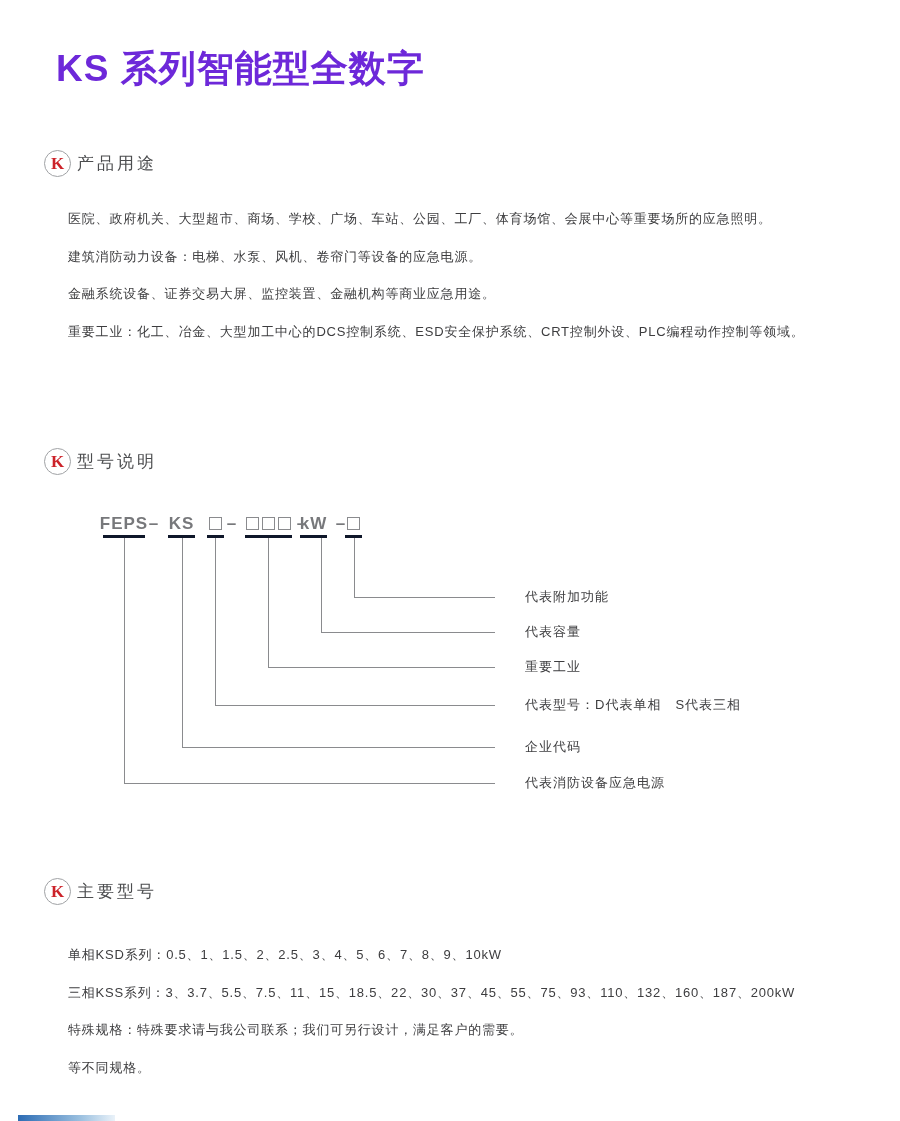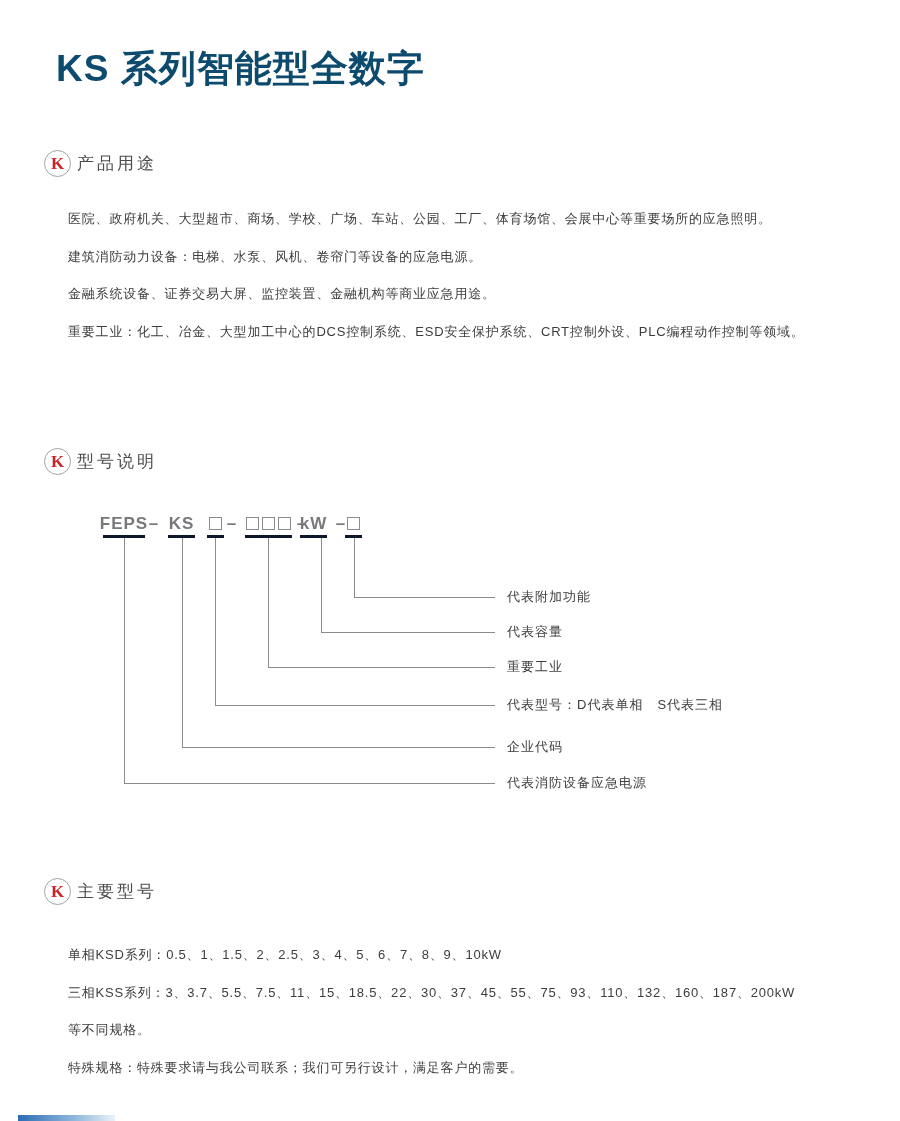--- a/index.html
+++ b/index.html
@@ -3,21 +3,21 @@
 <meta charset="utf-8">
 <style>
   html,body { margin:0; padding:0; background:#ffffff; }
   .page {
     position:relative; width:900px; height:1121px; margin:0 auto;
     background:#ffffff; overflow:hidden;
     font-family:"Liberation Sans","DejaVu Sans",sans-serif;
   }
   .page-title {
     position:absolute; left:56px; top:44px;
-    font-size:37px; font-weight:bold; color:#0c4a6e; letter-spacing:1px;
+    font-size:37px; font-weight:bold; color:#6d28d9; letter-spacing:1px;
     white-space:nowrap;
   }
   .sec-head { position:absolute; left:44px; display:flex; align-items:center; }
   .k-badge {
     width:27px; height:27px; box-sizing:border-box;
     border:1.5px solid #a0a2a5; border-radius:50%;
     display:flex; align-items:center; justify-content:center;
     font-family:"Liberation Serif","DejaVu Serif",serif;
     font-weight:bold; font-size:17px; color:#cc2229; flex:0 0 auto;
   }
@@ -39,21 +39,21 @@
   }
   .seg.u { border-bottom:3px solid #0f172a; }
   .pbox {
     width:13px; height:13px; box-sizing:border-box;
     border:1.5px solid #8a8b8e; background:transparent; display:inline-block;
   }
   .pbox + .pbox { margin-left:3px; }
   .vline { position:absolute; width:1px; background:#8a8b8e; }
   .hline { position:absolute; height:1px; background:#8a8b8e; }
   .clabel {
-    position:absolute; left:507px; transform:translateY(-50%);
+    position:absolute; left:525px; transform:translateY(-50%);
     font-size:13px; color:#3d3d3f; letter-spacing:1px; white-space:nowrap;
   }
   .footer-bar {
     position:absolute; left:18px; top:1115px; width:97px; height:6px;
     background:linear-gradient(to right,#2c6cb4 0%,#9cc1e0 65%,#eaf2f9 100%);
   }
 </style>
 </head>
 <body>
 
@@ -121,19 +121,19 @@
     <div class="clabel" style="top:783px;">代表消防设备应急电源</div>
   </div>
 
   <div class="sec-head" style="top:878px;">
     <span class="k-badge">K</span>
     <span class="sec-title">主要型号</span>
   </div>
   <div class="paras" style="top:936px;">
     <p>单相KSD系列：0.5、1、1.5、2、2.5、3、4、5、6、7、8、9、10kW</p>
     <p>三相KSS系列：3、3.7、5.5、7.5、11、15、18.5、22、30、37、45、55、75、93、110、132、160、187、200kW</p>
+    <p>特殊规格：特殊要求请与我公司联系；我们可另行设计，满足客户的需要。</p>
     <p>等不同规格。</p>
-    <p>特殊规格：特殊要求请与我公司联系；我们可另行设计，满足客户的需要。</p>
   </div>
 
   <div class="footer-bar"></div>
 
 </div>
 
 </body></html>

